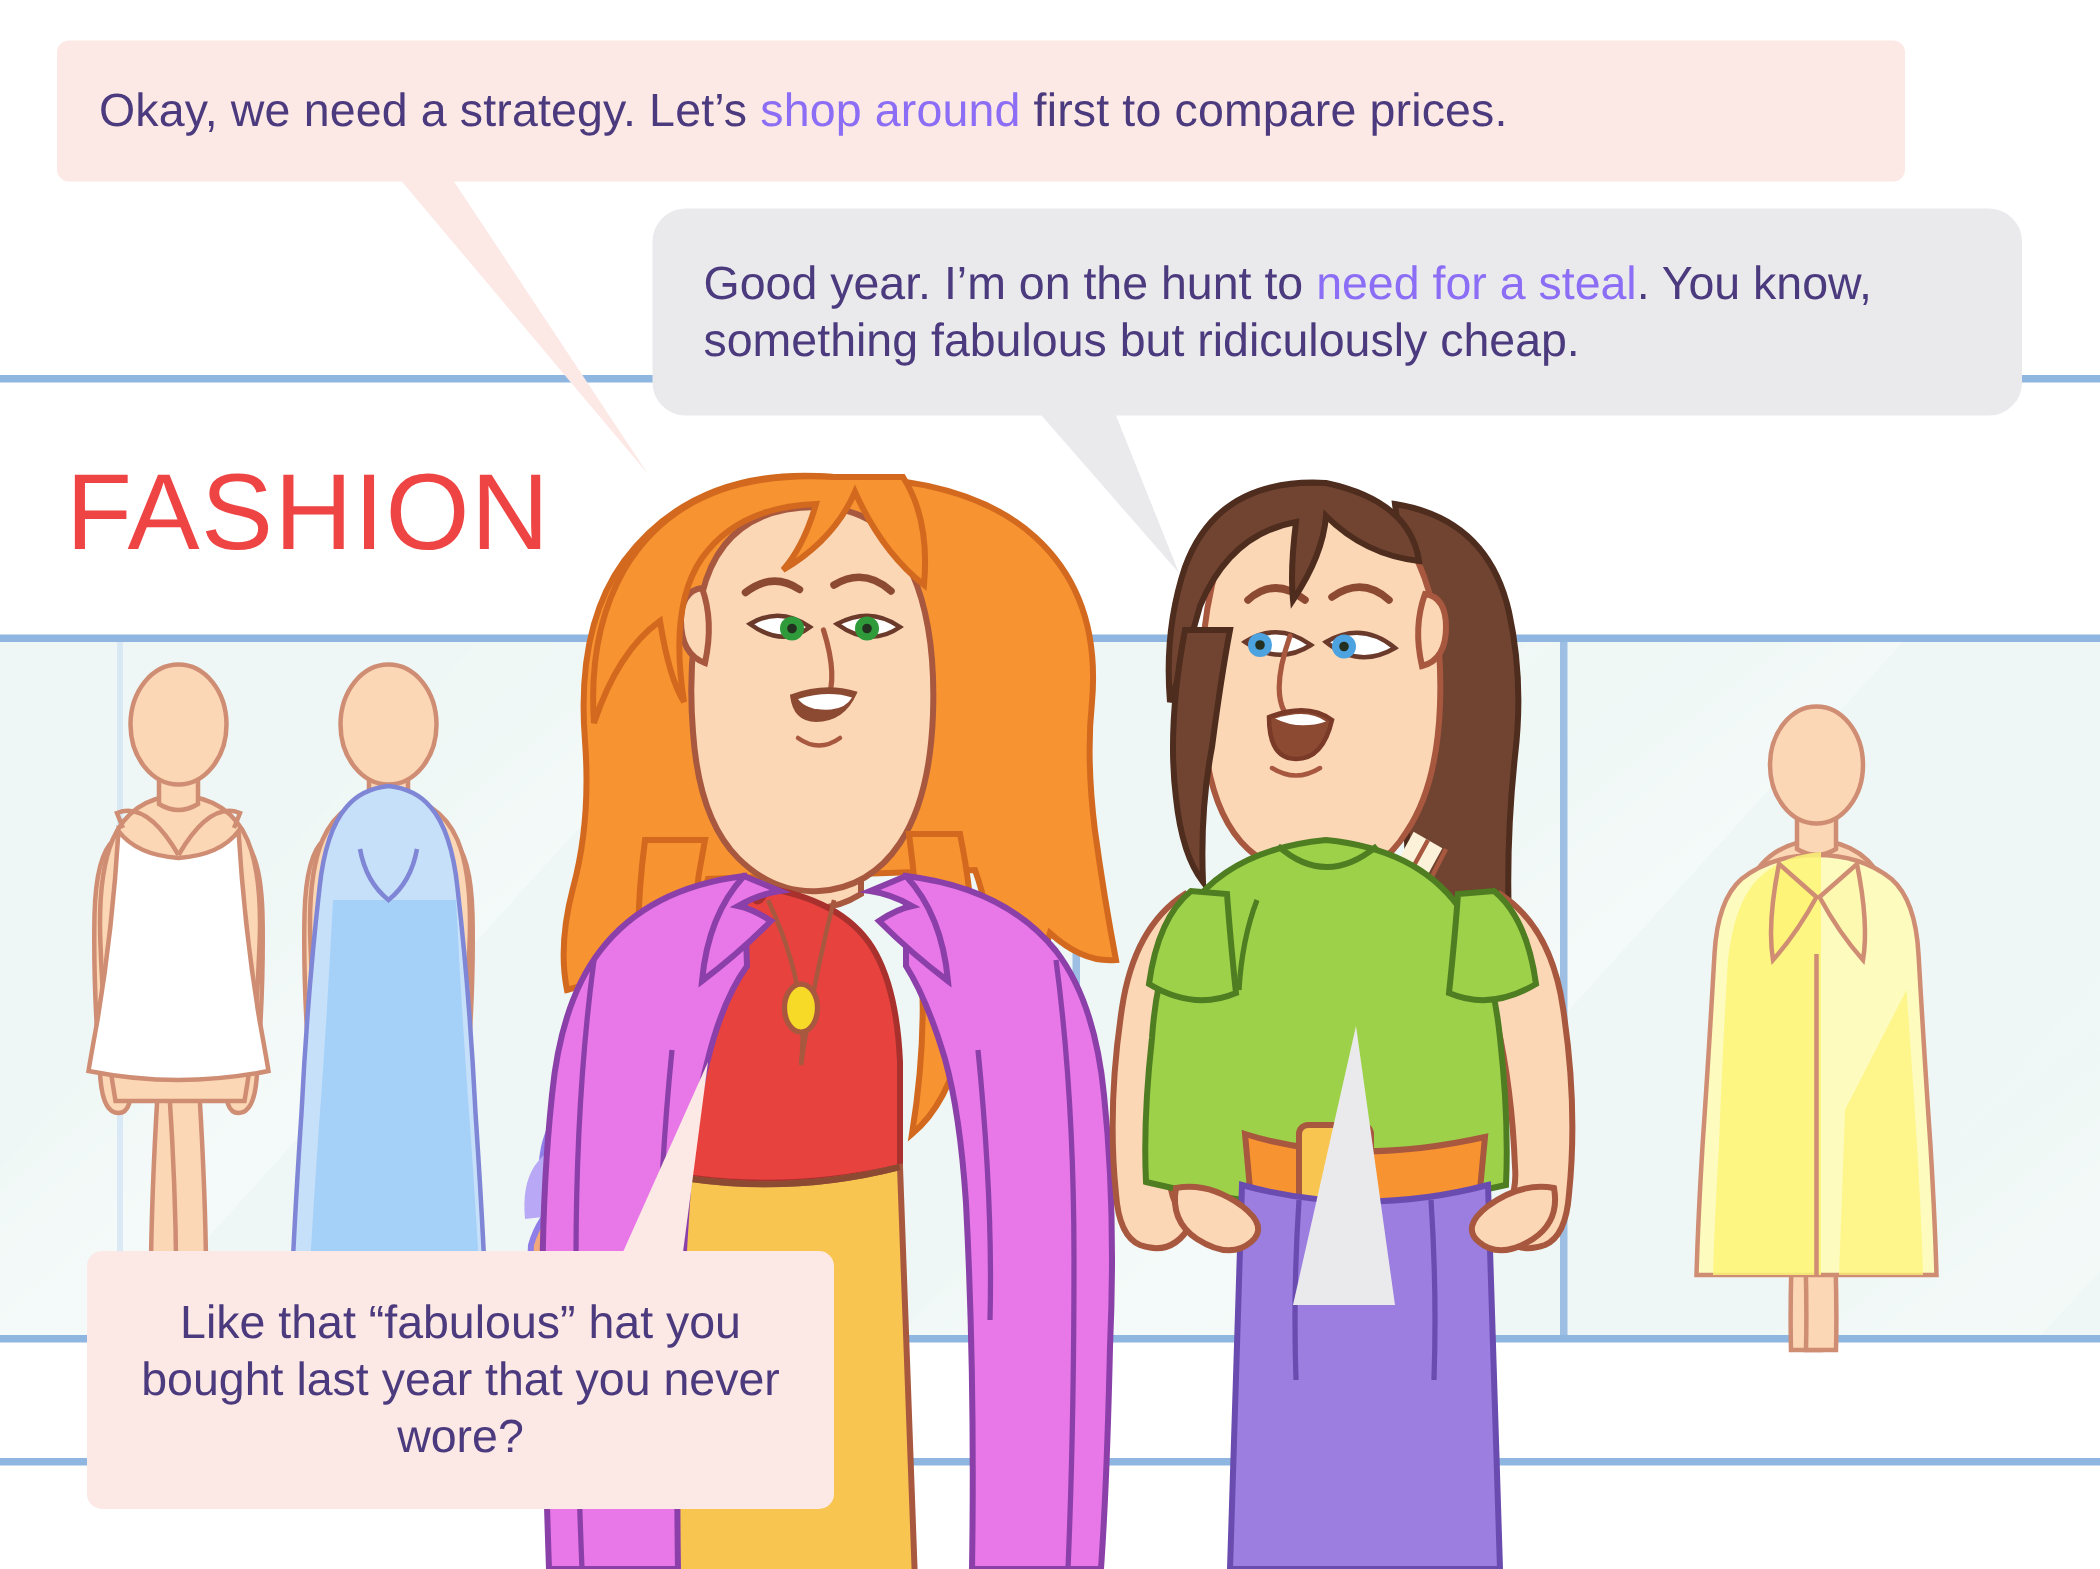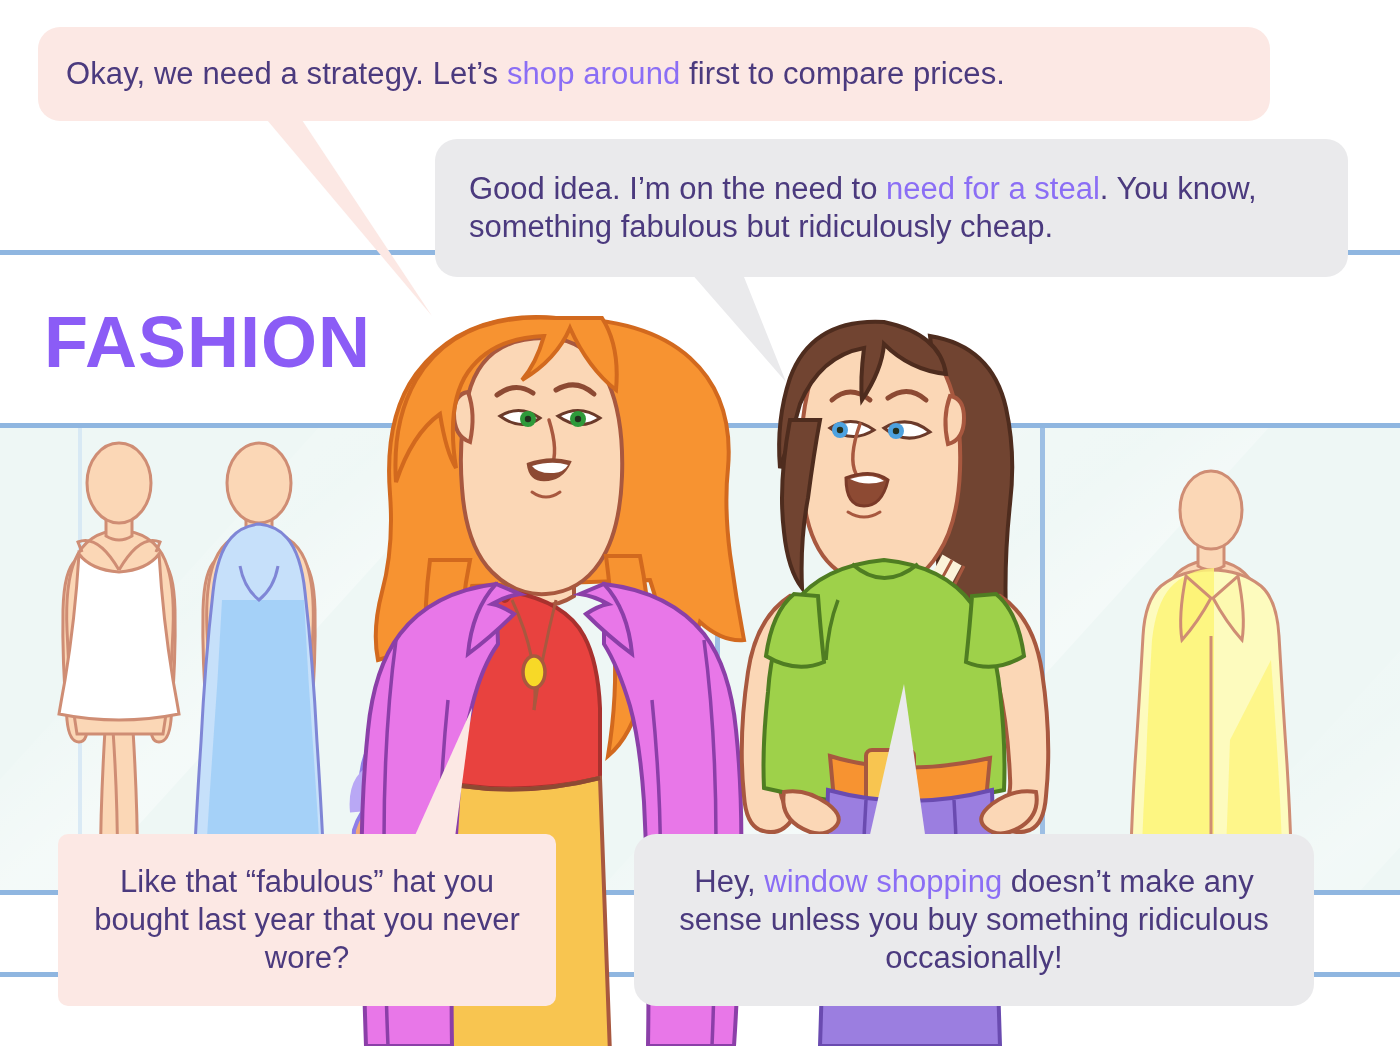--- a/index.html
+++ b/index.html
@@ -7,35 +7,35 @@
   #scene{position:relative;width:1400px;height:1046px;overflow:hidden;background:#ffffff;}
   #art{position:absolute;inset:0;}
 
   
   .bubble{position:absolute;border-radius:20px;box-sizing:border-box;
           color:#4b3a7e;line-height:1.22;}
   .bubble .t{display:block;}
   .hl{color:#8b6ef5;}
 
   .b-top-left{left:38px;top:27px;width:1232px;height:94px;background:#fce8e4;
-              border-radius:22px;padding:0 28px;display:flex;align-items:center;
+              border-radius:8px;padding:0 28px;display:flex;align-items:center;
               font-size:31px;letter-spacing:.1px;}
   .b-top-right{left:435px;top:139px;width:913px;height:138px;background:#eaeaec;
               border-radius:22px;padding:0 34px;display:flex;align-items:center;
               font-size:31px;text-align:left;}
   .b-bot-left{left:58px;top:834px;width:498px;height:172px;background:#fce8e4;
               border-radius:10px;padding:0 22px;display:flex;align-items:center;
               justify-content:center;text-align:center;font-size:31px;}
   .b-bot-right{left:634px;top:834px;width:680px;height:172px;background:#eaeaec;
               border-radius:22px;padding:0 20px;display:flex;align-items:center;
               justify-content:center;text-align:center;font-size:31px;}
 
   
-  .sign{position:absolute;left:44px;top:306px;font-size:72px;font-weight:700;
-        color:#8b5cf6;letter-spacing:1px;line-height:1;}
+  .sign{position:absolute;left:44px;top:306px;font-size:72px;font-weight:400;
+        color:#ef4444;letter-spacing:1px;line-height:1;}
 </style>
 </head>
 <body>
 
 <div id="scene">
 
   <svg id="art" viewBox="0 0 1400 1046" width="1400" height="1046">
 
     <defs>
       <linearGradient id="glassSheen" x1="0" y1="0" x2="1" y2="1">
@@ -261,27 +261,22 @@
   <div class="sign">FASHION</div>
 
   <div class="bubble b-top-left">
     <span class="t">
       <span>Okay, we need a strategy. Let’s </span><span class="hl">shop around</span><span> first to compare prices.</span>
     </span>
   </div>
 
   <div class="bubble b-top-right">
     <span class="t">
-      <span>Good idea. I’m on the need to </span><span class="hl">need for a steal</span><span>. You know, something fabulous but ridiculously cheap.</span>
+      <span>Good year. I’m on the hunt to </span><span class="hl">need for a steal</span><span>. You know, something fabulous but ridiculously cheap.</span>
     </span>
   </div>
 
   <div class="bubble b-bot-left">
     <span class="t">Like that “fabulous” hat you bought last year that you never wore?</span>
   </div>
 
-  <div class="bubble b-bot-right">
-    <span class="t">
-      <span>Hey, </span><span class="hl">window shopping</span><span> doesn’t make any sense unless you buy something ridiculous occasionally!</span>
-    </span>
-  </div>
 
 </div>
 
 </body></html>

